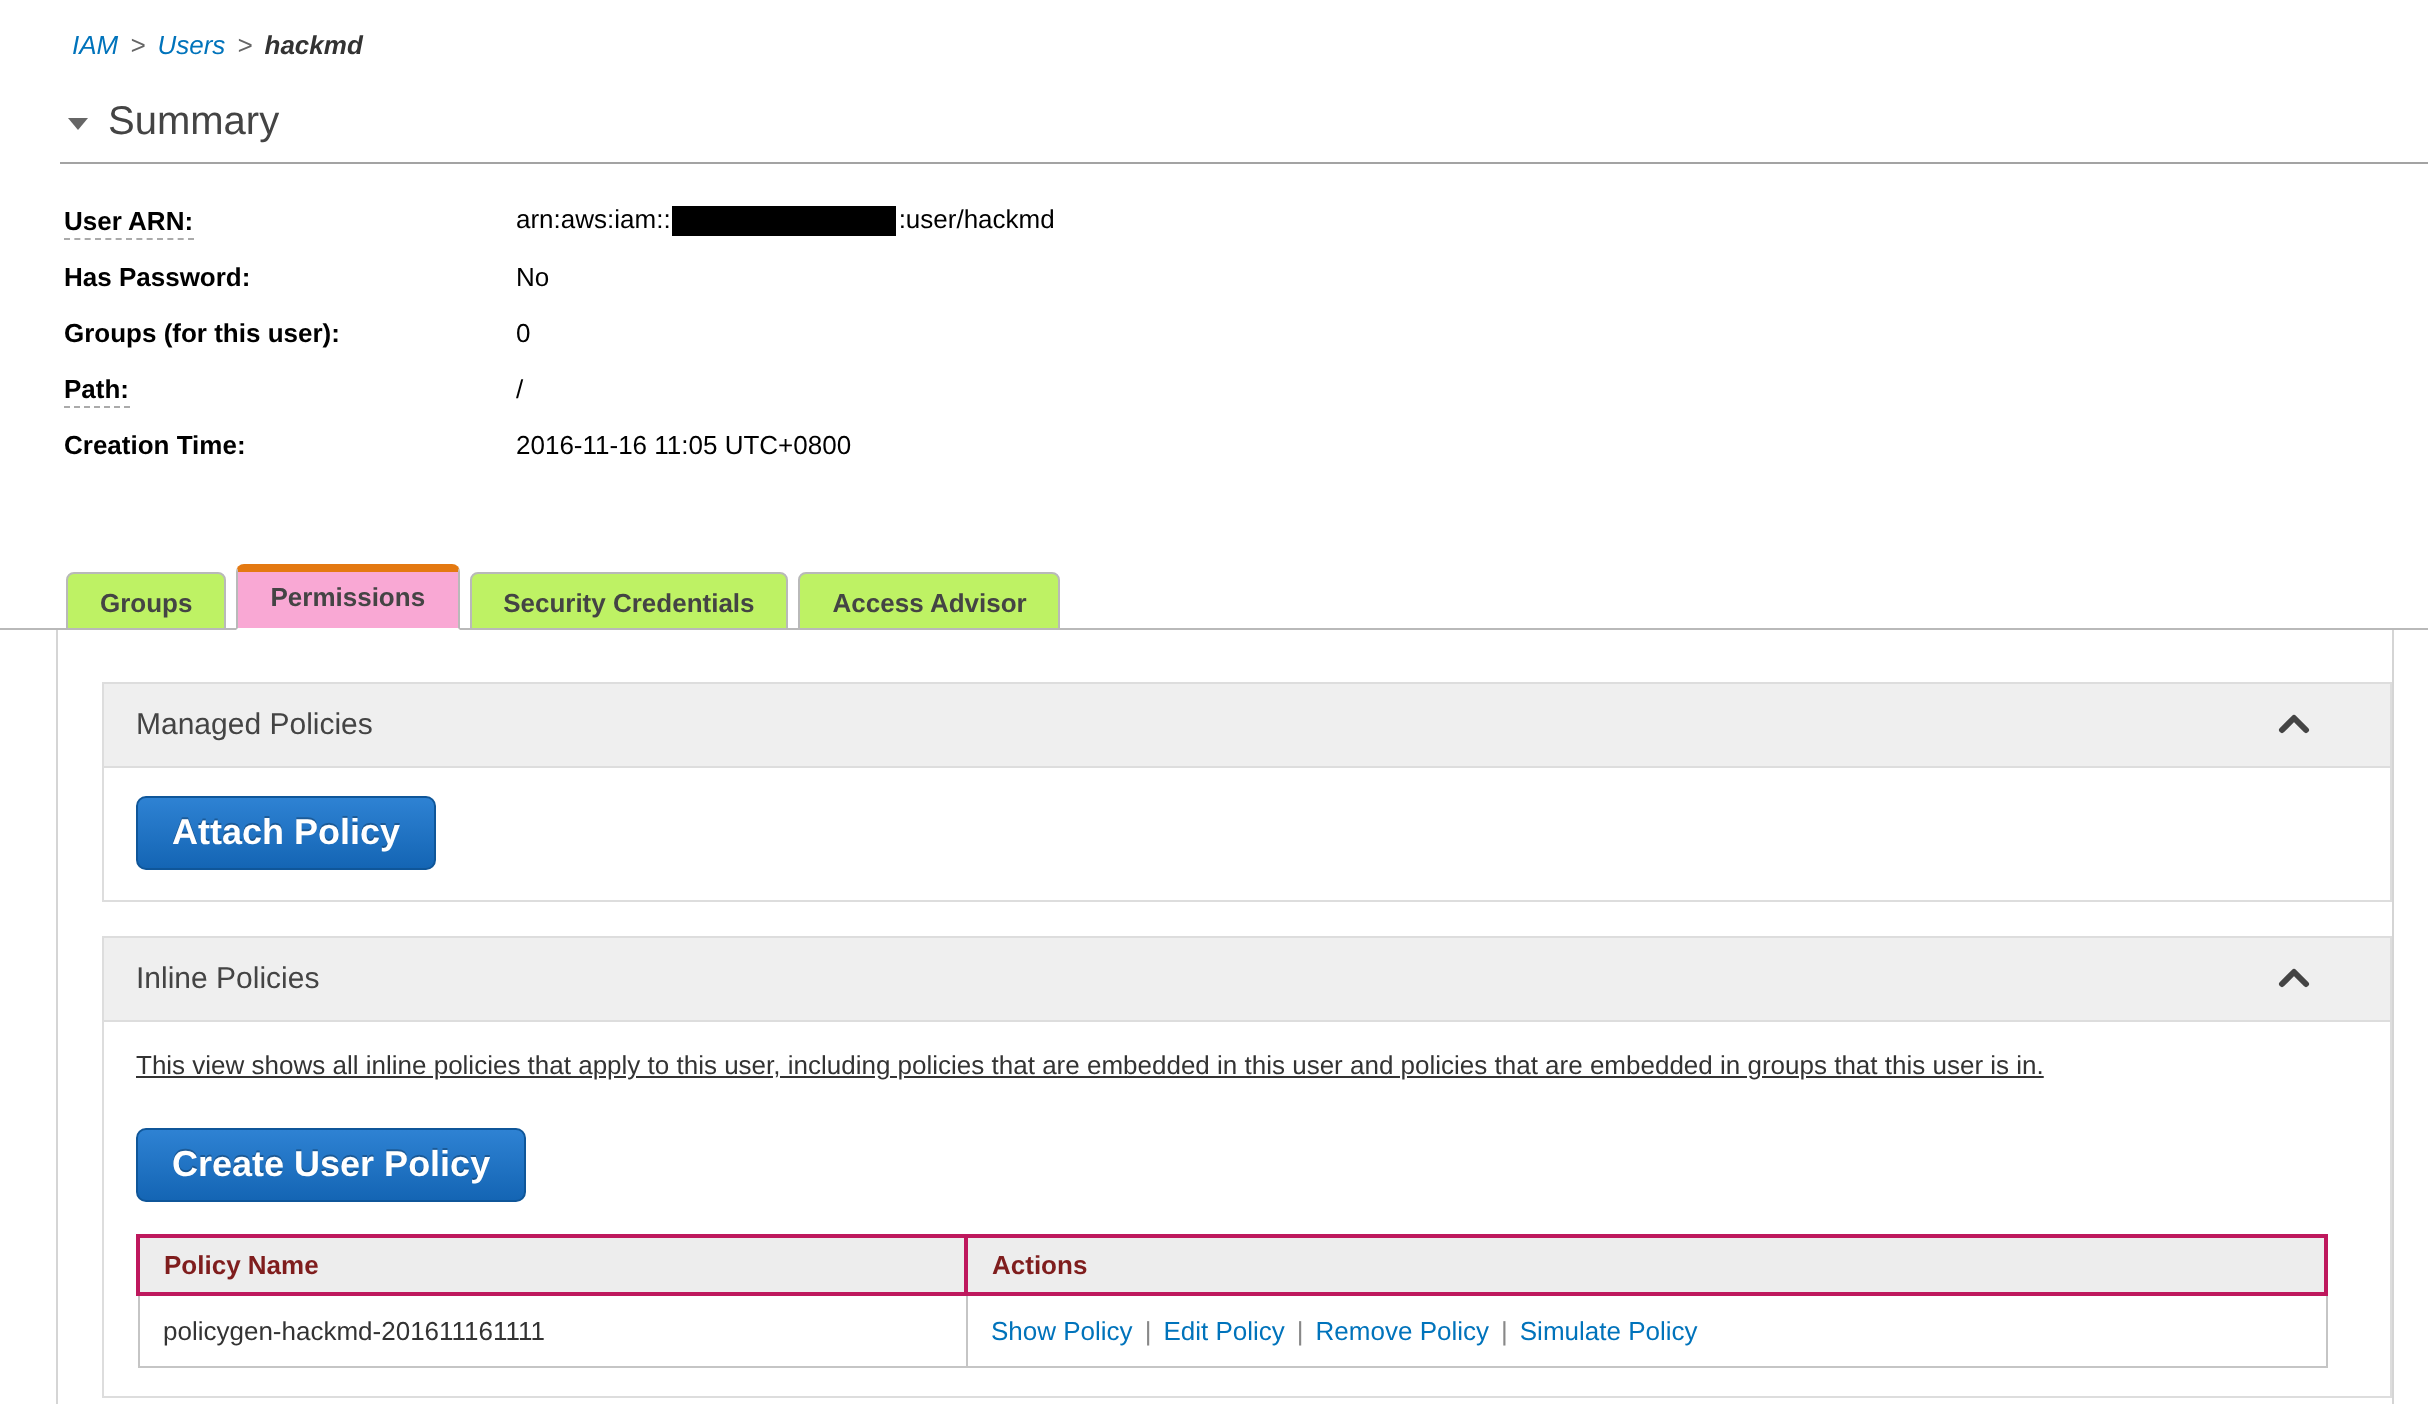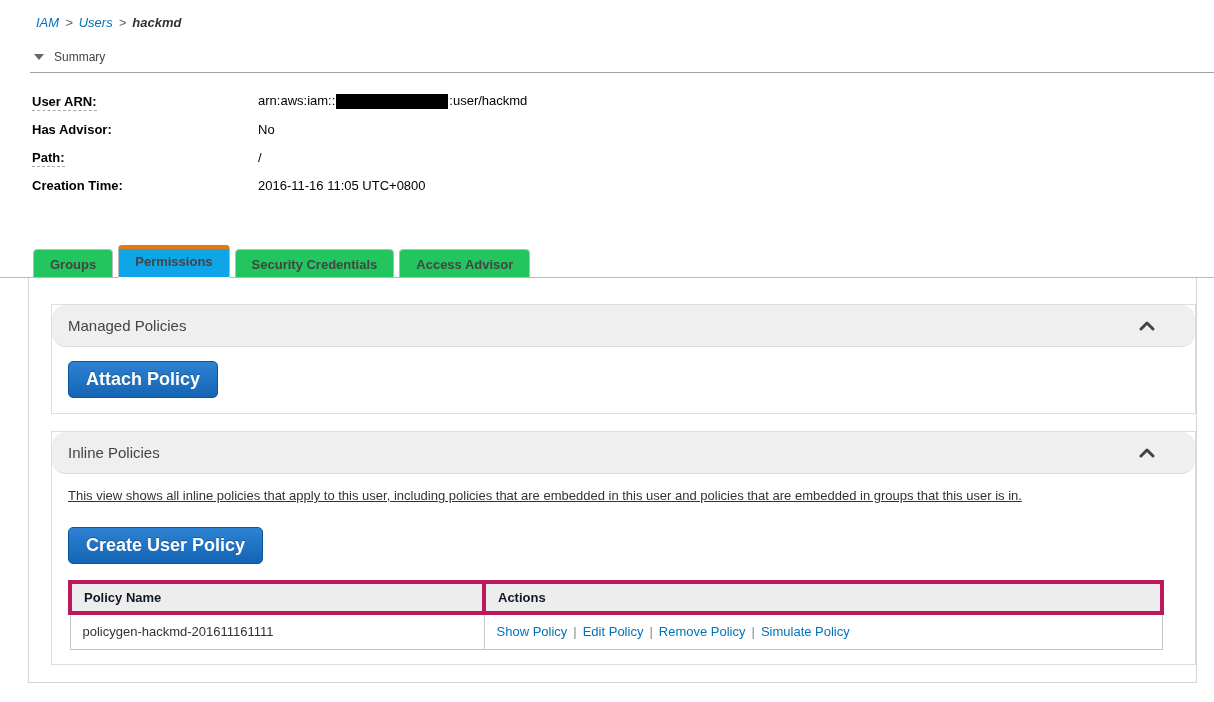--- a/index.html
+++ b/index.html
@@ -12,67 +12,67 @@
   }
   a { text-decoration: none; }
 
   
   .breadcrumb { padding: 15px 0 0 36px; font-size: 13px; font-style: italic; }
   .breadcrumb a { color: #0073bb; cursor: pointer; }
   .breadcrumb .sep { color: #666; margin: 0 6px; }
   .breadcrumb .current { color: #333; font-weight: bold; }
 
   
-  .summary-head { margin: 20px 0 0 34px; color: #444; font-size: 12px; display: flex; align-items: center; cursor: pointer; }
+  .summary-head { margin: 20px 0 0 34px; color: #444; font-size: 20px; display: flex; align-items: center; cursor: pointer; }
   .summary-head .tri {
     width: 0; height: 0; display: inline-block;
     border-left: 5px solid transparent; border-right: 5px solid transparent;
     border-top: 6px solid #666; margin-right: 10px;
   }
   .summary-rule { margin: 8px 0 0 30px; border-top: 1px solid #a3a3a3; }
 
   
   .summary-fields { margin: 14px 0 0 32px; }
   .field-row { display: flex; height: 28px; align-items: center; }
   .field-label { width: 226px; font-weight: bold; color: #000000; }
   .field-label.tip span { border-bottom: 1px dashed #aaa; padding-bottom: 1px; }
   .field-value { color: #000000; }
   .redacted { display: inline-block; width: 112px; height: 15px; background: #000; vertical-align: middle; margin: 0 1px; }
 
   
   .tabbar { position: relative; display: flex; align-items: flex-end; padding-left: 33px; margin-top: 46px; height: 33px; }
   .tabbar::after { content: ""; position: absolute; left: 0; right: 0; bottom: 0; height: 1px; background: #b9b9b9; }
   .tab {
     position: relative; z-index: 1;
-    background: #22c55e; border: 1px solid #b9b9b9;
+    background: #bef264; border: 1px solid #b9b9b9;
     border-radius: 4px 4px 0 0;
     padding: 7px 16px 7px; margin-right: 5px;
     font-weight: bold; color: #444; cursor: pointer; height: 29px;
   }
   .tab.active {
-    background: #0ea5e9; height: 33px;
+    background: #f9a8d4; height: 33px;
     border-top: 4px solid #e47911;
     border-bottom: 1px solid #fff;
     padding-top: 5px;
   }
 
   
   .panel {
     margin-left: 28px; width: 1169px; height: 405px;
     border-left: 1px solid #d5d5d5; border-right: 1px solid #d5d5d5; border-bottom: 1px solid #d5d5d5;
     padding: 26px 0 8px 22px; background: #fff;
   }
 
   
   .section { border: 1px solid #ddd; }
   .section + .section { margin-top: 17px; }
   .section-header {
     background: #efefef; border-bottom: 1px solid #ddd;
     padding: 12px 16px; font-size: 15px; color: #444;
-    display: flex; justify-content: space-between; align-items: center; cursor: pointer; border-radius: 14px;
+    display: flex; justify-content: space-between; align-items: center; cursor: pointer;
   }
   .chev { display: inline-block; margin-right: 24px; }
   .section-body { background: #fff; padding: 14px 16px 14px; }
   .section-body p { margin: 0; color: #333; }
   .section-body .desc { margin-bottom: 24px; text-decoration: underline; }
   .section-body .empty { margin-bottom: 12px; }
 
   
   .btn-primary {
     display: inline-block;
@@ -81,22 +81,22 @@
     color: #fff; font-weight: bold; font-size: 18px;
     font-family: "Liberation Sans", sans-serif;
     padding: 7px 17px; cursor: pointer;
     text-shadow: 0 -1px 0 rgba(0,0,0,0.25);
   }
   .mp-body .btn-primary { margin-bottom: 1px; }
 
   
   .policy-table { border-collapse: collapse; width: calc(100% - 15px); margin-top: 16px; border: 1px solid #c5c5c5; }
   .policy-table th {
-    background: #ededed; text-align: left; font-weight: bold; color: #0f172a;
-    padding: 6px 12px; border: 4px solid #be185d; font-size: 13px; height: 28px;
+    background: #ededed; text-align: left; font-weight: bold; color: #7f1d1d;
+    padding: 6px 12px; border: 2px solid #be185d; font-size: 13px; height: 28px;
   }
   .policy-table td { padding: 9px 12px; border: 1px solid #c5c5c5; height: 36px; }
   .policy-table .col-name { width: 414px; }
   .actions a { color: #0073bb; cursor: pointer; }
   .actions .pipe { color: #888; margin: 0 6px; }
 </style>
 </head>
 <body>
 
 <div class="breadcrumb">
@@ -108,22 +108,26 @@
   <span>Summary</span>
 </div>
 <div class="summary-rule"></div>
 
 <div class="summary-fields">
   <div class="field-row">
     <div class="field-label tip"><span>User ARN:</span></div>
     <div class="field-value"><span>arn:aws:iam::</span><span class="redacted"></span><span>:user/hackmd</span></div>
   </div>
   <div class="field-row">
-    <div class="field-label"><span>Has Advisor:</span></div>
+    <div class="field-label"><span>Has Password:</span></div>
     <div class="field-value">No</div>
+  </div>
+  <div class="field-row">
+    <div class="field-label"><span>Groups (for this user):</span></div>
+    <div class="field-value">0</div>
   </div>
   <div class="field-row">
     <div class="field-label tip"><span>Path:</span></div>
     <div class="field-value">/</div>
   </div>
   <div class="field-row">
     <div class="field-label"><span>Creation Time:</span></div>
     <div class="field-value">2016-11-16 11:05 UTC+0800</div>
   </div>
 </div>

